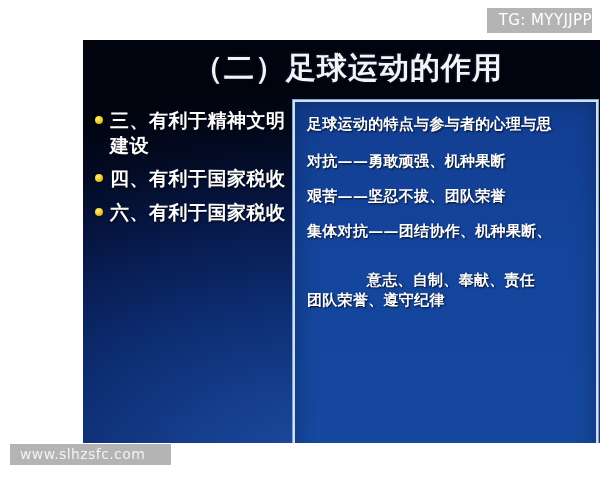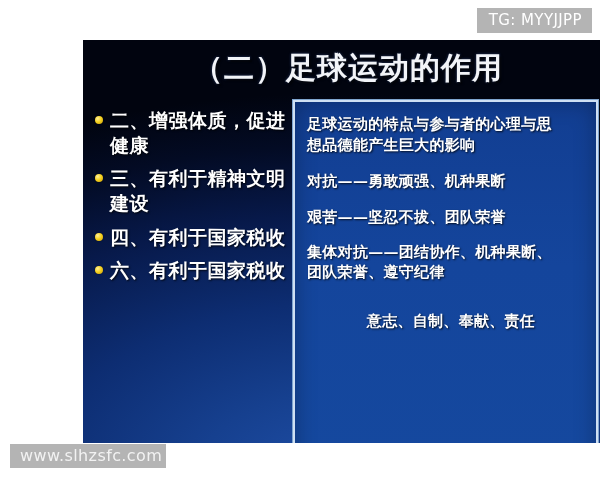--- a/index.html
+++ b/index.html
@@ -111,47 +111,43 @@
     background: #b4b4b4;
     color: #ffffff;
     font-family: "DejaVu Sans", "Liberation Sans", sans-serif;
     letter-spacing: 0.4px;
     display: flex;
     align-items: center;
     justify-content: center;
   }
   .wm-top {
     right: 8px; top: 8px;
-    padding: 3px 10px 4px 12px;
+    padding: 3px 0 4px 12px;
     font-size: 15px;
     text-align: center;
   }
   .wm-bottom {
     left: 10px; top: 444px;
-    padding: 2px 4px 3px 10px;
-    font-size: 16px;
+    padding: 2px 26px 3px 10px;
+    font-size: 14px;
     color: #f2f2f2;
   }
 </style>
 </head>
 <body>
 
 <div id="page">
 
   <div class="slide">
 
     <div class="slide-title">（二）足球运动的作用</div>
 
     <div class="bullets">
 
 
-      <div class="bullet-row">
-        <span class="bullet-dot"></span>
-        <span class="bullet-text">二、增强体质，促进健康</span>
-      </div>
 
       <div class="bullet-row">
         <span class="bullet-dot"></span>
         <span class="bullet-text">三、有利于精神文明建设</span>
       </div>
 
       <div class="bullet-row">
         <span class="bullet-dot"></span>
         <span class="bullet-text">四、有利于国家税收</span>
       </div>
@@ -159,36 +155,35 @@
 
       <div class="bullet-row">
         <span class="bullet-dot"></span>
         <span class="bullet-text">六、有利于国家税收</span>
       </div>
 
     </div>
 
     <div class="textbox">
       <div class="tb-line">足球运动的特点与参与者的心理与思</div>
-      <div class="tb-line">想品德能产生巨大的影响</div>
 
       <div class="tb-gap"></div>
 
       <div class="tb-line">对抗——勇敢顽强、机种果断</div>
 
       <div class="tb-gap2"></div>
 
       <div class="tb-line">艰苦——坚忍不拔、团队荣誉</div>
 
       <div class="tb-gap3"></div>
 
       <div class="tb-line">集体对抗——团结协作、机种果断、</div>
+      <div class="tb-line tb-center">意志、自制、奉献、责任</div>
+
       <div class="tb-line">团队荣誉、遵守纪律</div>
-
-      <div class="tb-line tb-center">意志、自制、奉献、责任</div>
     </div>
 
   </div>
 
   <div class="wm wm-top">TG: MYYJJPP</div>
 
   <div class="wm wm-bottom">www.slhzsfc.com</div>
 
 </div>
 

